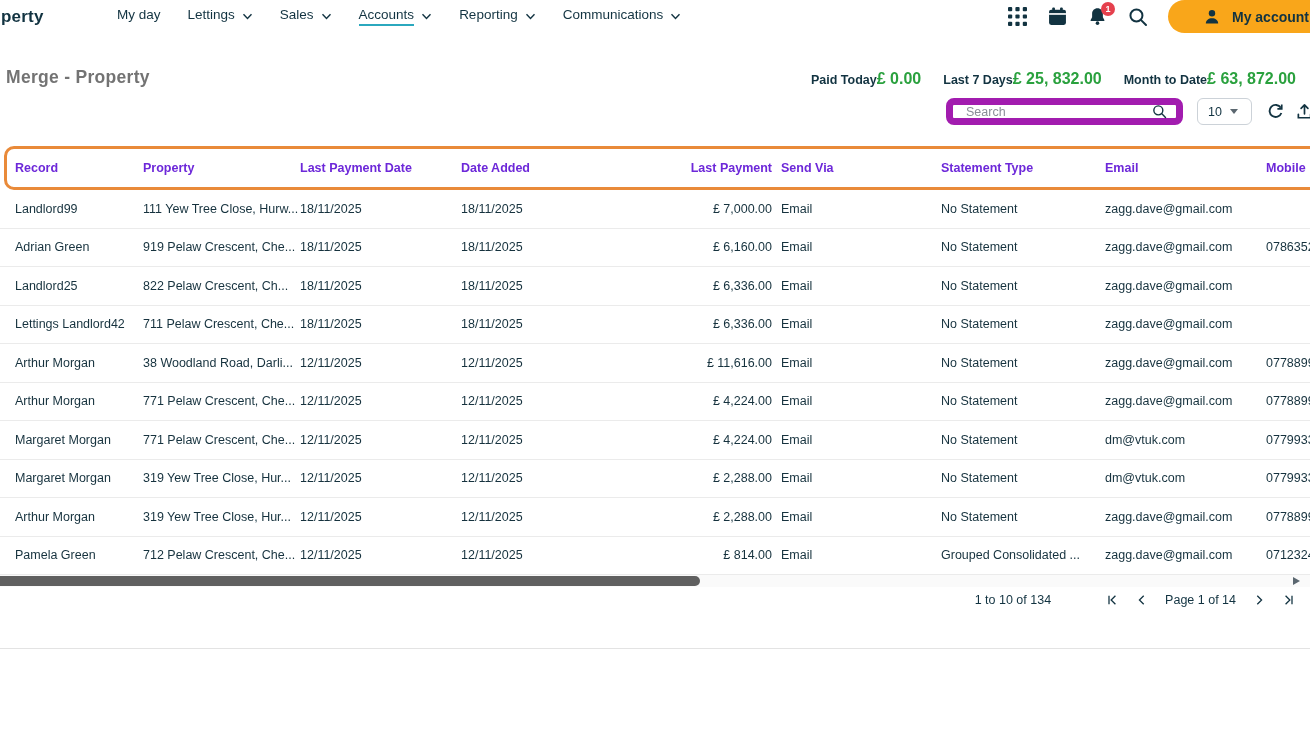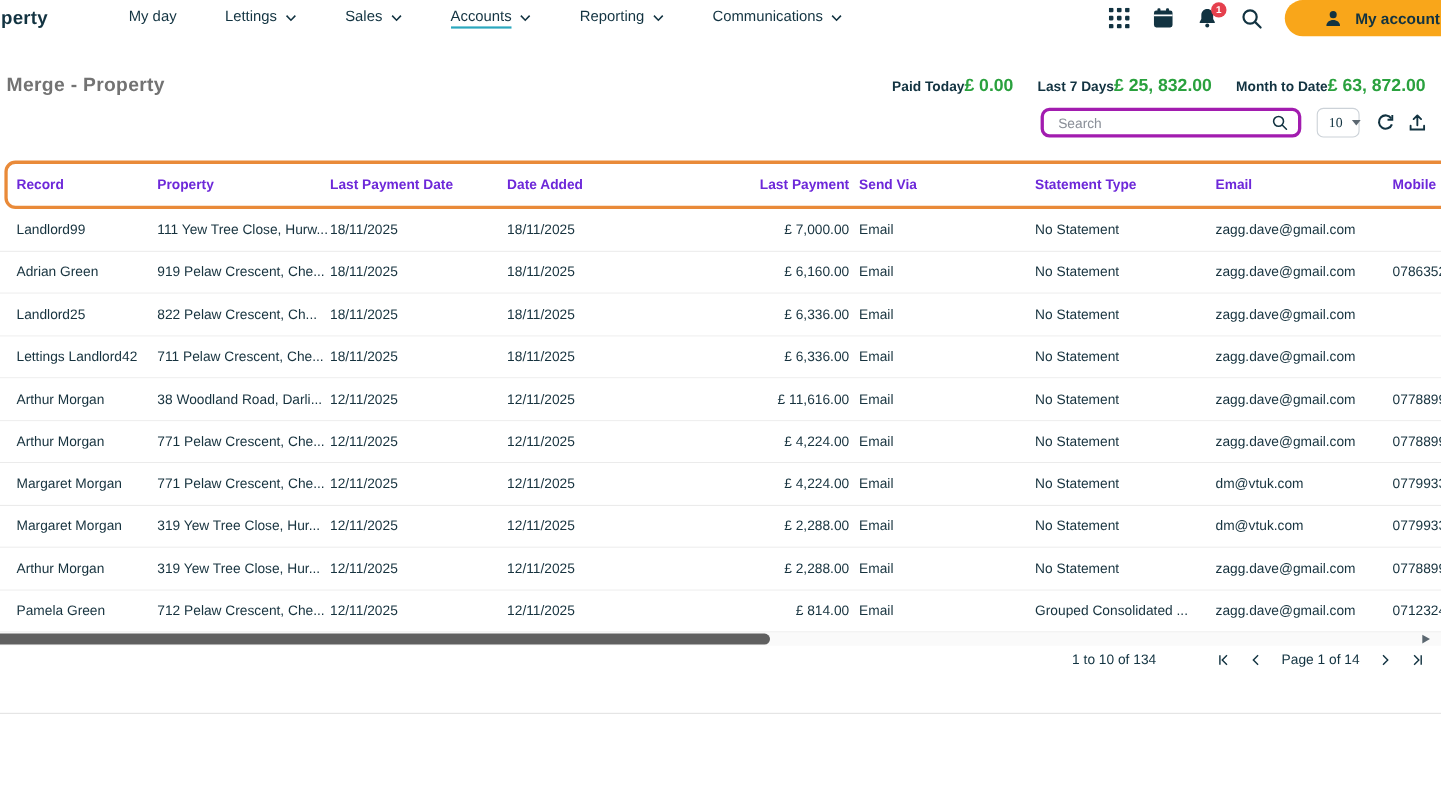--- a/index.html
+++ b/index.html
@@ -7,21 +7,21 @@
   body {
     width:1310px; height:732px; overflow:hidden; position:relative;
     background:#ffffff; font-family:"Liberation Sans", sans-serif;
     color:#16323e;
   }
   svg { display:block; }
 
   
   .topbar { position:absolute; top:0; left:0; width:100%; height:36px; background:#fff; z-index:5; }
   .logo { position:absolute; left:1px; top:7px; font-size:17px; font-weight:700; color:#123341; letter-spacing:.2px; }
-  .nav { position:absolute; left:117px; top:0; height:33px; display:flex; align-items:center; gap:44px; }
+  .nav { position:absolute; left:117px; top:0; height:33px; display:flex; align-items:center; gap:27px; }
   .nav-item { display:flex; align-items:center; gap:7px; font-size:13.5px; color:#123341; font-weight:500; cursor:pointer; white-space:nowrap; }
   .nav-label { padding-bottom:2px; border-bottom:2.5px solid transparent; }
   .nav-item.active .nav-label { border-bottom-color:#2ba8be; }
   .chev { color:#123341; }
   .icon-cluster { position:absolute; left:1008px; top:0; height:33px; display:flex; align-items:center; gap:20px; }
   .tb-icon { position:relative; width:20px; height:20px; color:#123341; cursor:pointer; }
   .badge { position:absolute; top:-5px; right:-7px; min-width:14px; height:14px; border-radius:7px;
            background:#e5404d; color:#fff; font-size:9px; font-weight:700; display:flex;
            align-items:center; justify-content:center; padding:0 3px; }
   .account-pill { position:absolute; left:1168px; top:0; width:172px; height:33px; background:#f9a61a;
@@ -30,25 +30,25 @@
 
   
   .page-title { position:absolute; left:6px; top:67px; font-size:17.5px; font-weight:700; color:#737373; letter-spacing:.3px; }
   .stats { position:absolute; top:70px; right:14px; display:flex; gap:22px; align-items:baseline; white-space:nowrap; }
   .stat { display:flex; align-items:baseline; }
   .stat-label { font-size:12.5px; font-weight:700; color:#123341; }
   .stat-value { font-size:16px; font-weight:700; color:#2aa13e; }
 
   
   .controls { position:absolute; top:98px; left:946px; height:27px; display:flex; align-items:center; }
-  .searchbox { width:237px; height:27px; border:3px solid #a21caf; border-radius:8px; display:flex; align-items:center; padding:0 9px 0 11px; background:#fff; }
+  .searchbox { width:237px; height:27px; border:7px solid #a21caf; border-radius:8px; display:flex; align-items:center; padding:0 9px 0 11px; background:#fff; }
   .searchbox input { flex:1; border:none; outline:none; font-size:12.5px; color:#16323e; background:transparent; font-family:inherit; }
   .searchbox input::placeholder { color:#8a8f98; }
   .search-glyph { width:15px; height:15px; color:#123341; }
-  .pagesize { margin-left:14px; width:39px; height:27px; border:1px solid #ccd2d8; border-radius:6px; display:flex; align-items:center; padding:0 7px 0 10px; gap:8px; cursor:pointer; background:#fff;font-family:Liberation Serif, serif; }
+  .pagesize { margin-left:14px; width:55px; height:27px; border:1px solid #ccd2d8; border-radius:6px; display:flex; align-items:center; padding:0 7px 0 10px; gap:8px; cursor:pointer; background:#fff; }
   .pagesize-value { font-size:12.5px; color:#123341; }
   .caret-down { width:0; height:0; border-left:4px solid transparent; border-right:4px solid transparent; border-top:5px solid #5b6770; }
   .ctl-icon { width:17px; height:17px; color:#123341; cursor:pointer; }
   .ctl-refresh { margin-left:15px; }
   .ctl-export { margin-left:12px; }
 
   
   .thead { position:absolute; top:146px; left:0; width:100%; height:44px; }
   .thead-outline { position:absolute; top:0; left:4px; width:1336px; height:44px; border:3px solid #e98a39; border-radius:10px; pointer-events:none; }
   .hrow { display:flex; align-items:center; height:100%; font-size:12.5px; font-weight:700; color:#6d28d9; }

